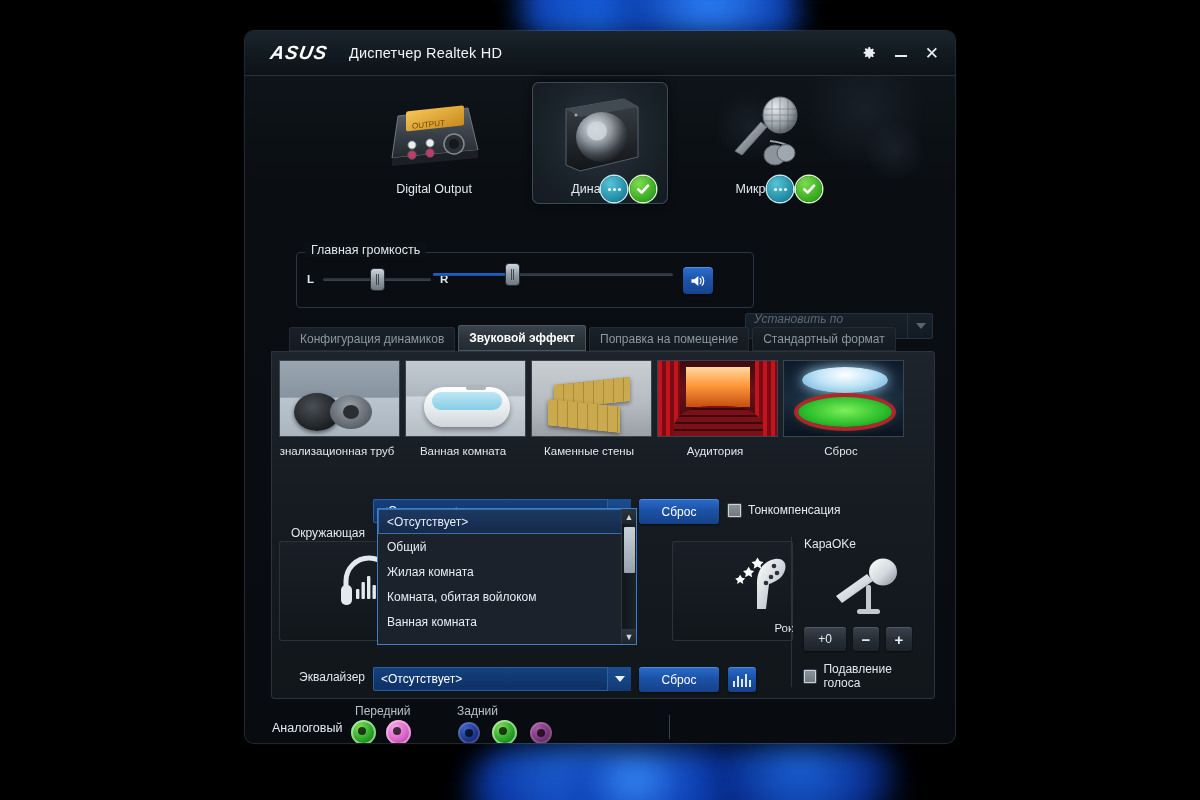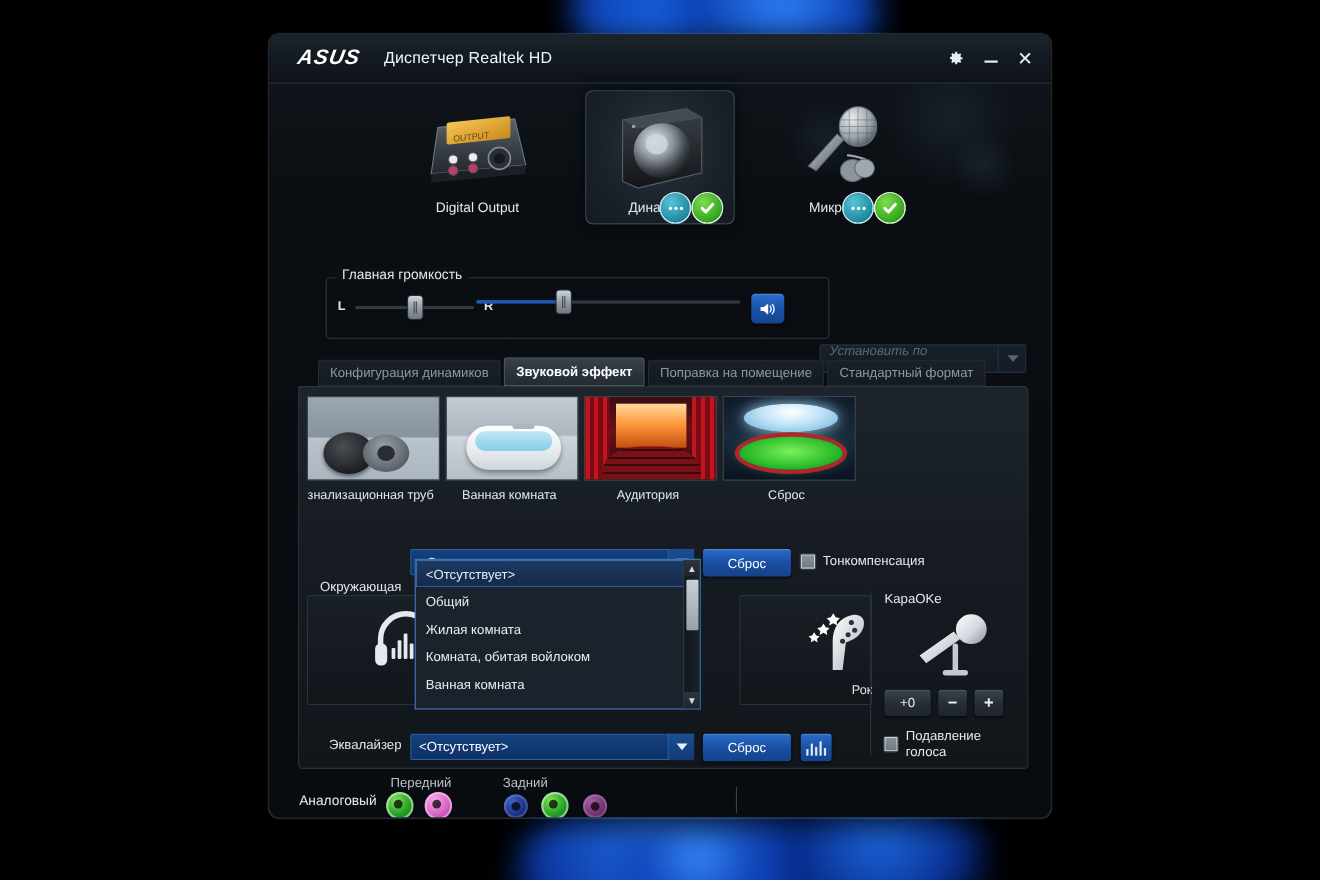--- a/index.html
+++ b/index.html
@@ -500,20 +500,27 @@
         </div>
         <div class="thumb-item">
           <div class="thumb-img art-bath">
             <div class="tub"></div>
               <div class="water"></div>
               <div class="tap"></div>
           </div>
           <div class="thumb-label">Ванная комната</div>
         </div>
         <div class="thumb-item">
+          <div class="thumb-img art-stone">
+            <div class="b1s"></div>
+              <div class="b2s"></div>
+          </div>
+          <div class="thumb-label">Каменные стены</div>
+        </div>
+        <div class="thumb-item">
           <div class="thumb-img art-aud">
             <div class="curtL"></div>
               <div class="curtR"></div>
               <div class="stage"></div>
               <div class="seats"></div>
           </div>
           <div class="thumb-label">Аудитория</div>
         </div>
         <div class="thumb-item">
           <div class="thumb-img art-arena">

